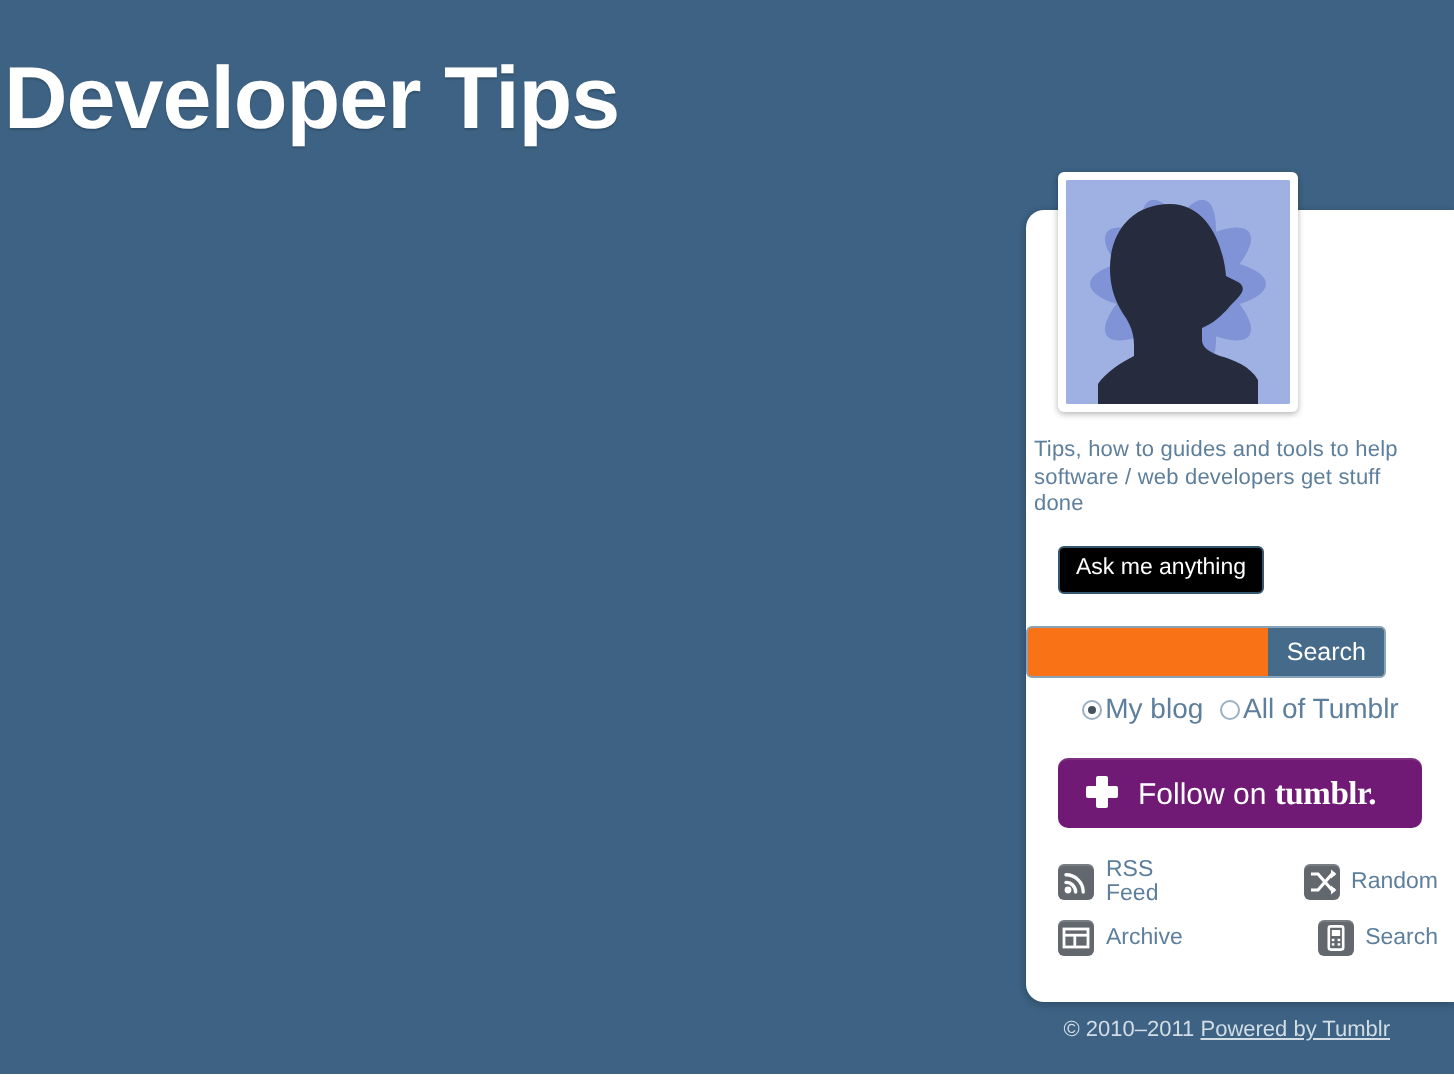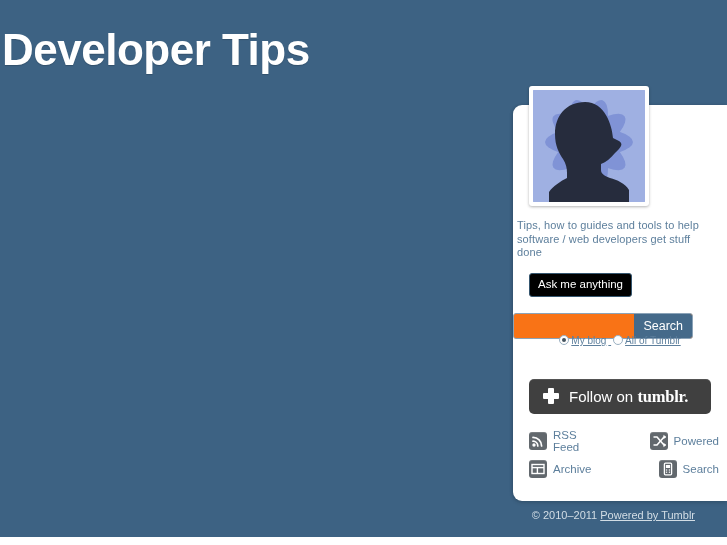--- a/index.html
+++ b/index.html
@@ -130,27 +130,26 @@
     color: #ffffff;
     font-size: 12.5px;
     font-family: "Liberation Sans", sans-serif;
     border-top-right-radius: 2px;
     border-bottom-right-radius: 2px;
     cursor: pointer;
   }
   #search-scope {
     position: absolute;
     left: 16px;
-    top: 230px;
+    top: 241px;
     width: 182px;
     text-align: center;
-    font-size: 10px;
+    font-size: 14px;
     color: #5d7f9c;
     white-space: nowrap;
-    text-decoration: underline;
   }
   #search-scope label {
     cursor: pointer;
     margin: 0 2px;
   }
   .radio {
     display: inline-block;
     width: 10px;
     height: 10px;
     border-radius: 50%;
@@ -171,21 +170,21 @@
     border-radius: 50%;
     background: #44535e;
   }
   
   #follow-button {
     position: absolute;
     left: 16px;
     top: 274px;
     width: 182px;
     height: 35px;
-    background: #404040;
+    background: #701a75;
     border-radius: 5px;
     color: #ffffff;
     cursor: pointer;
     box-shadow: inset 0 1px 0 rgba(255,255,255,0.10);
   }
   #follow-plus {
     position: absolute;
     left: 14px;
     top: 9px;
     width: 16px;
@@ -332,21 +331,21 @@
         </a>
         <a class="nav-link">
           <span class="nav-icon">
             <svg width="18" height="18" viewBox="0 0 18 18">
               <path d="M3.5 5 L7 5 L14 13 L15.5 13" stroke="#ffffff" stroke-width="1.6" fill="none"></path>
               <path d="M3.5 13 L7 13 L14 5 L15.5 5" stroke="#ffffff" stroke-width="1.6" fill="none"></path>
               <path d="M13.5 2.8 L16.2 5 L13.5 7.2 Z" fill="#ffffff"></path>
               <path d="M13.5 10.8 L16.2 13 L13.5 15.2 Z" fill="#ffffff"></path>
             </svg>
           </span>
-          <span>Powered</span>
+          <span>Random</span>
         </a>
       </div>
       <div class="link-row">
         <a class="nav-link first">
           <span class="nav-icon">
             <svg width="18" height="18" viewBox="0 0 18 18">
               <rect x="3" y="4.5" width="12" height="9" fill="none" stroke="#ffffff" stroke-width="1.4"></rect>
               <line x1="3" y1="7.6" x2="15" y2="7.6" stroke="#ffffff" stroke-width="1.4"></line>
               <line x1="8.4" y1="7.6" x2="8.4" y2="13.5" stroke="#ffffff" stroke-width="1.4"></line>
             </svg>

